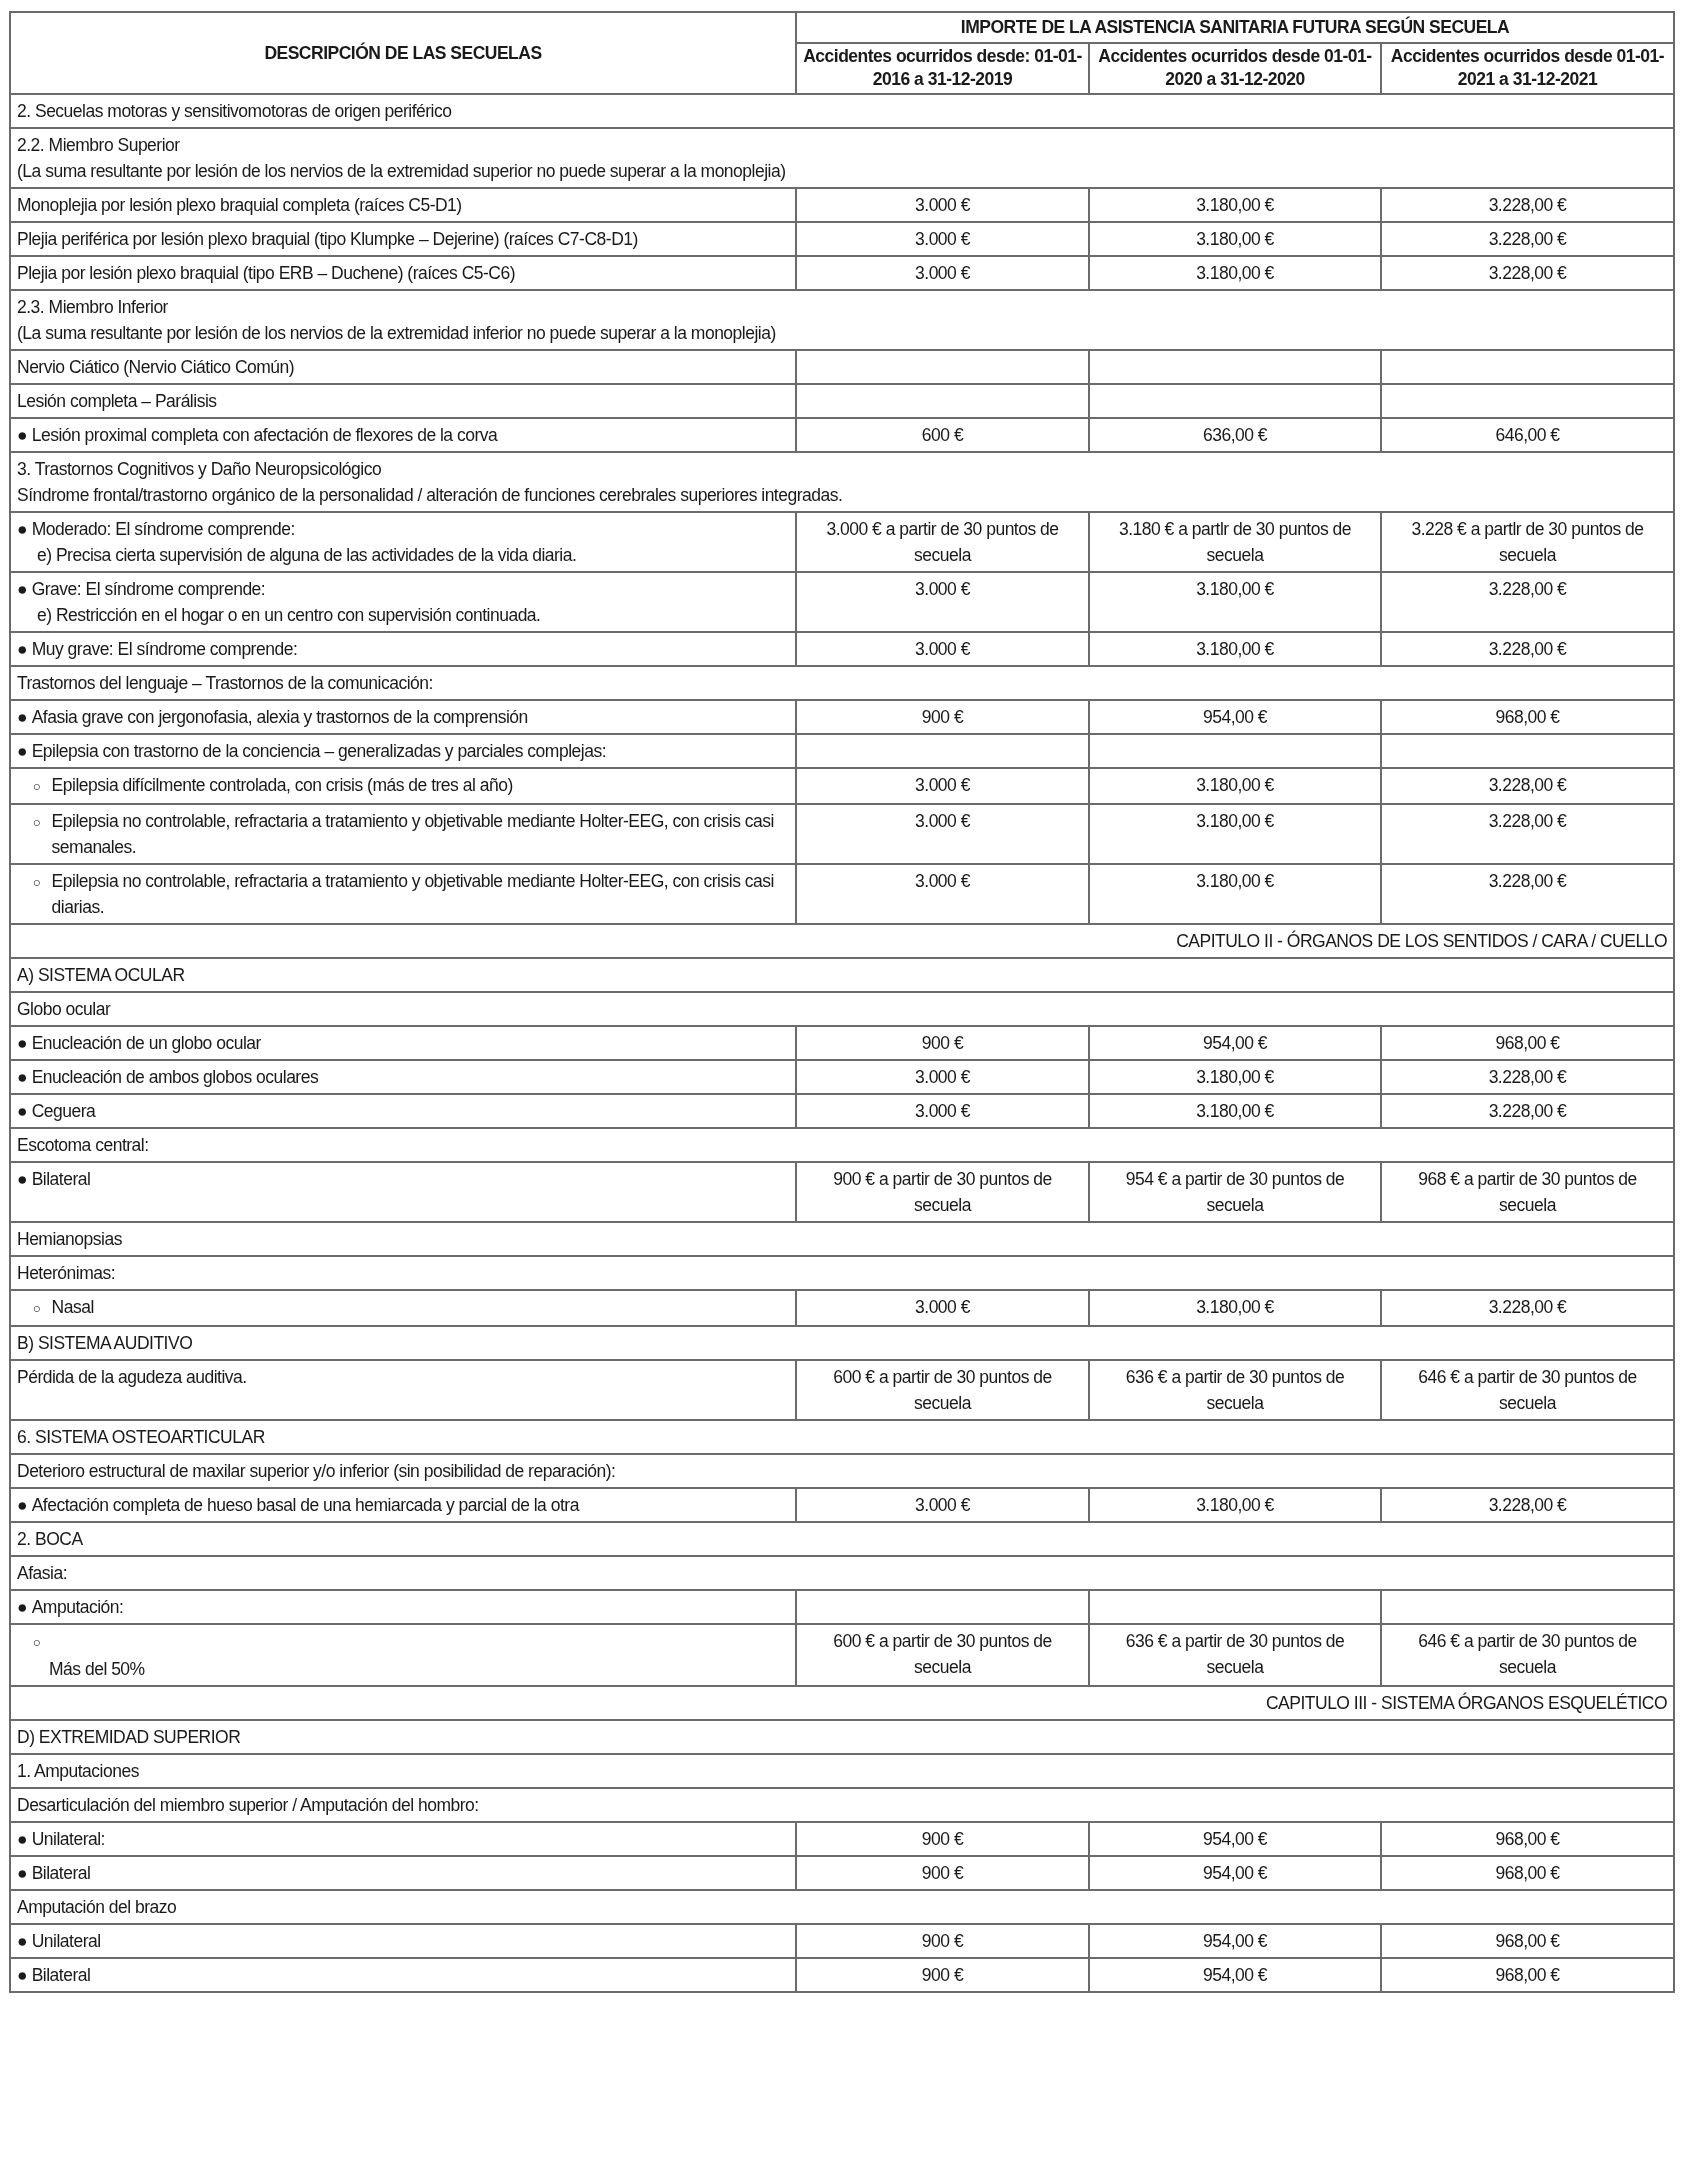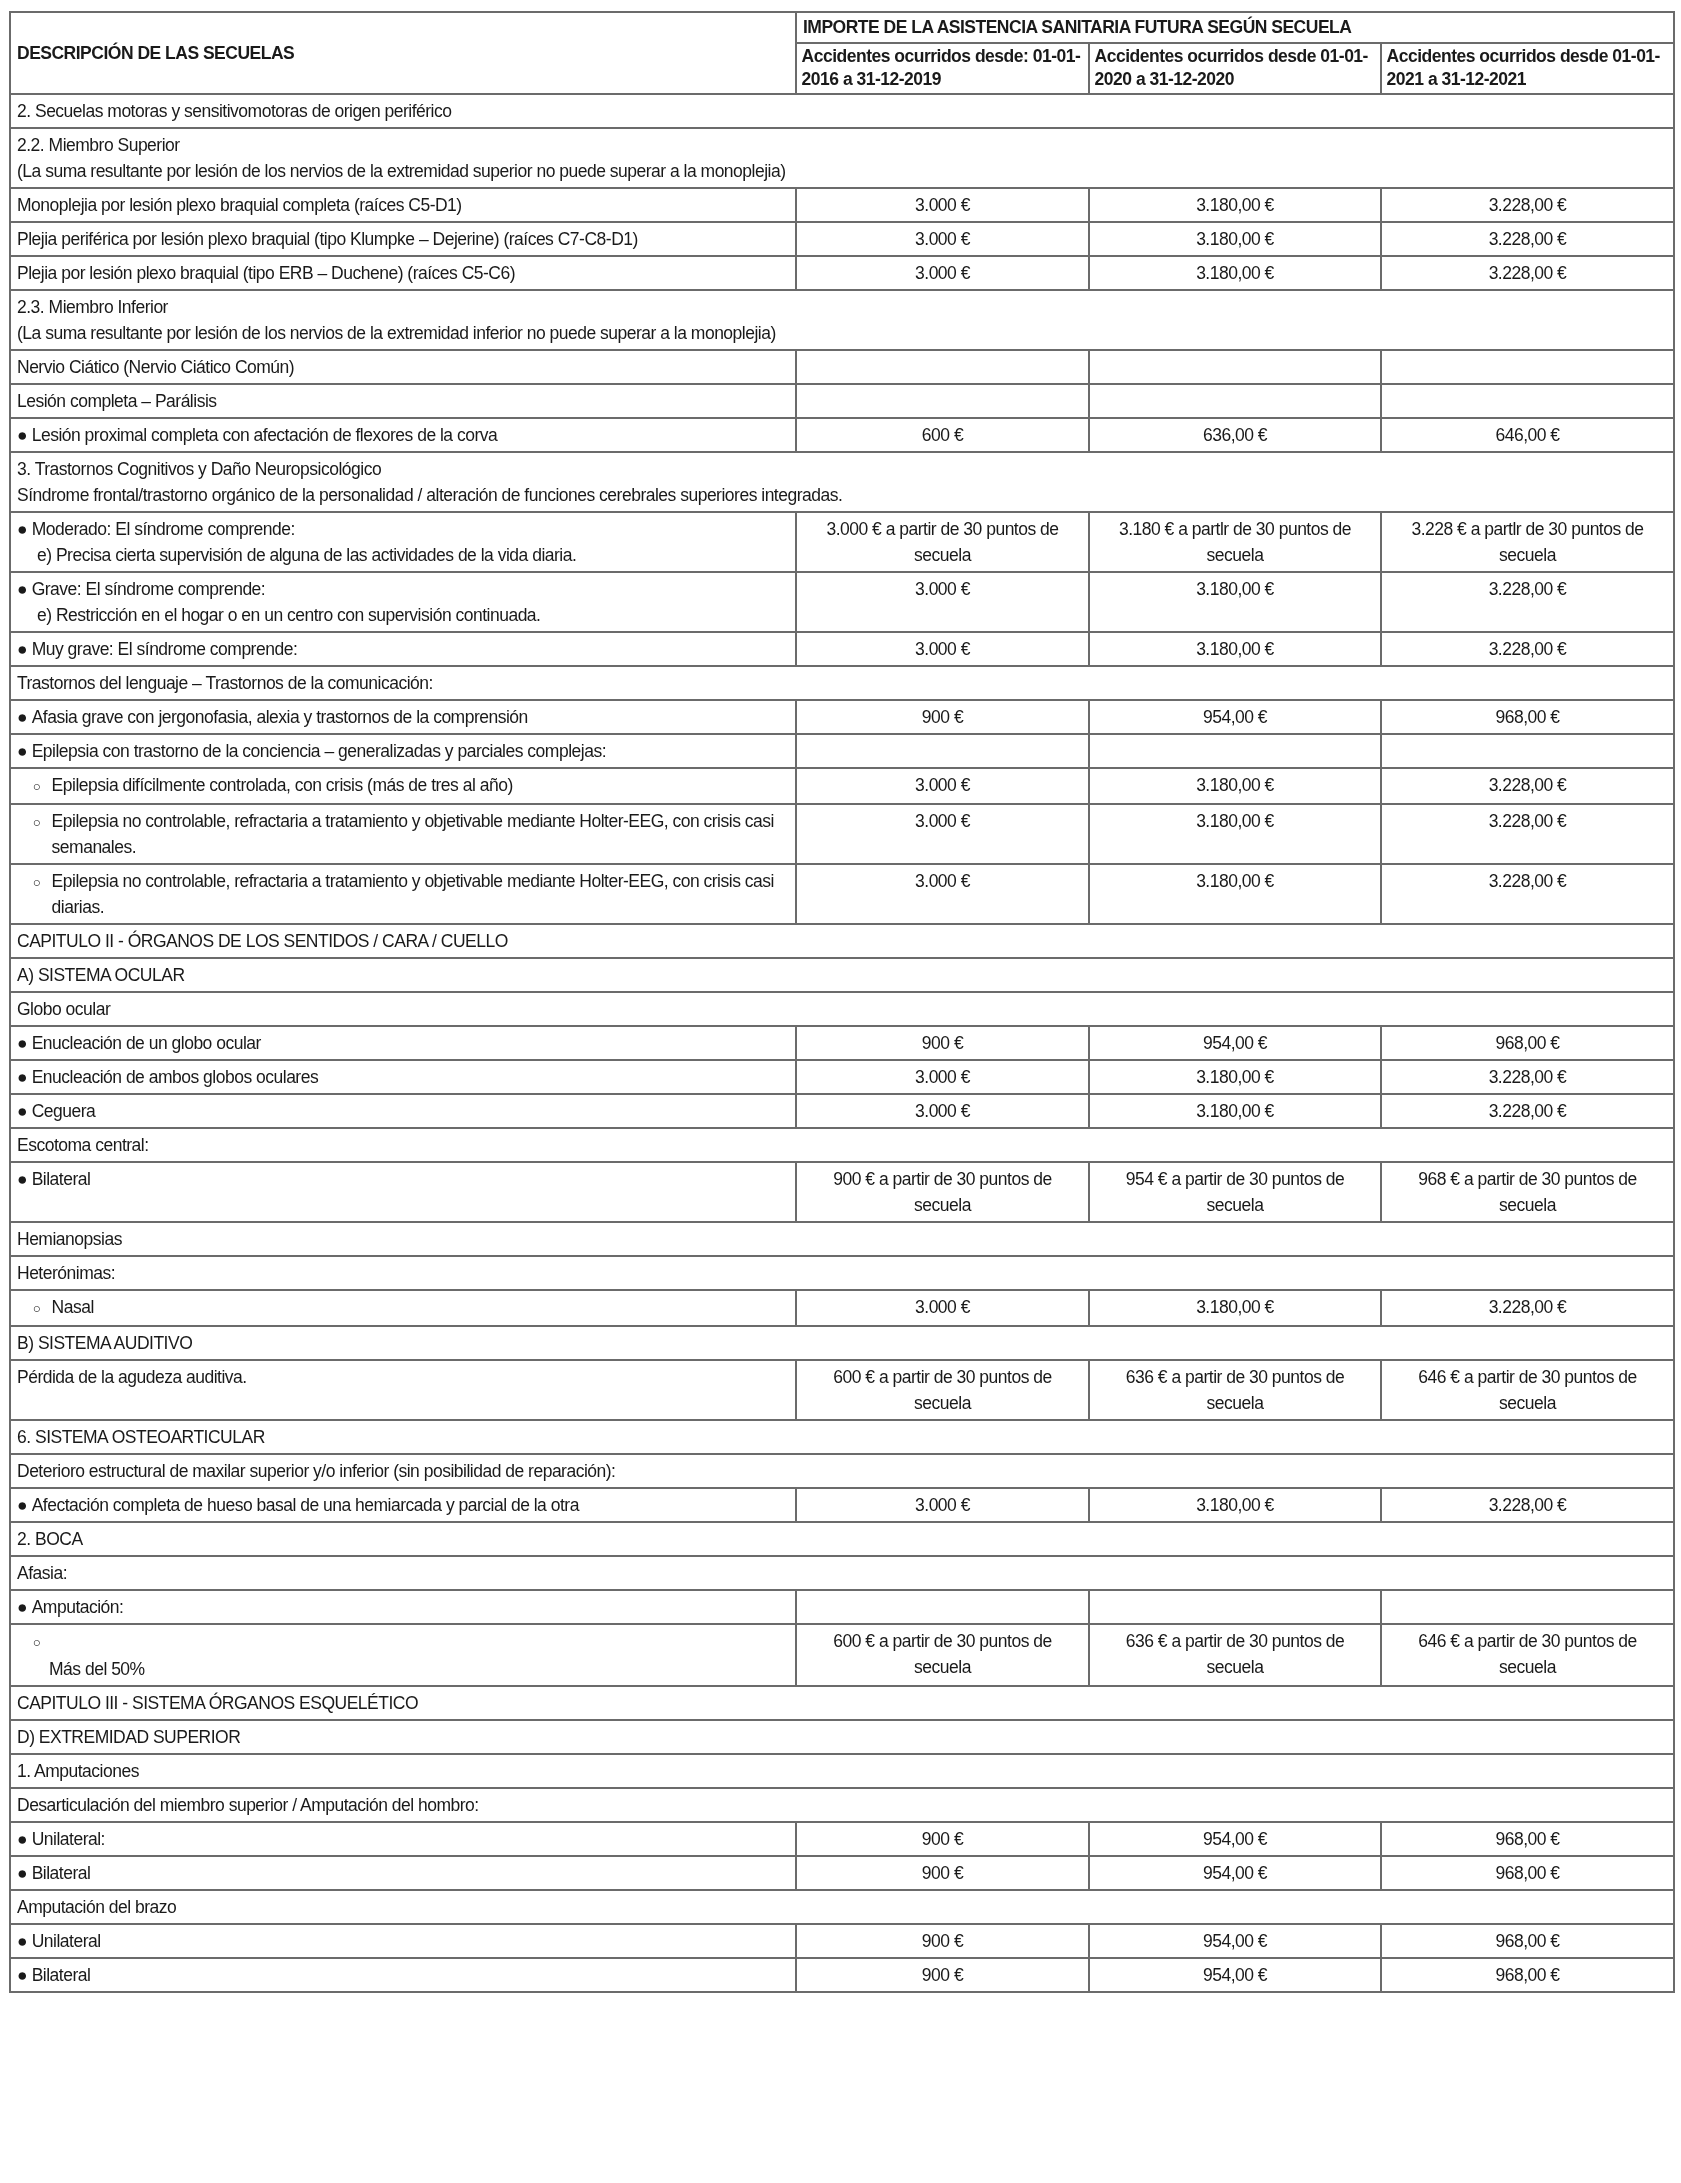--- a/index.html
+++ b/index.html
@@ -1,27 +1,27 @@
 <!DOCTYPE html>
 <html style="font-size:12px"><head>
 <meta charset="utf-8">
 <style>
   html, body { margin:0; padding:0; background:#ffffff; }
   body { width:1682px; height:2183px; overflow:hidden; font-family:"Liberation Sans", sans-serif; color:#1a1a1a; }
   .wrap { position:absolute; left:9px; top:10.6px; width:1663px; }
   table { border-collapse:collapse; width:1663px; table-layout:fixed; font-size:17.5px; line-height:26px; }
   col.c0 { width:786px; } col.c1 { width:293px; } col.c2 { width:292px; } col.c3 { width:293px; }
   td, th { border:2.3px solid #6b6b6b; padding:3px 6px 3px 6px; vertical-align:top; letter-spacing:-0.5px; }
-  th { font-weight:bold; text-align:left; vertical-align:middle;margin-top:39px; }
+  th { font-weight:bold; text-align:center; vertical-align:middle;margin-top:39px; }
   .hdr-main { height:73px; }
   .hdr-top { height:26px; padding:1.5px 6px; }
   .hdr-sub { line-height:23px; padding:1.5px 4.6px; }
   td.val { text-align:center; }
   .b { font-weight:normal; }
-  .center { text-align:left; }
+  .center { text-align:right; }
   .sub { display:block; padding-left:20px; }
   .circle { display:inline-block; width:18px; text-align:center; margin-left:10.6px; margin-right:6px; font-size:13.7px; }
 </style>
 </head>
 <body>
 
 <div class="wrap">
   <table>
     <colgroup>
         <col class="c0">

